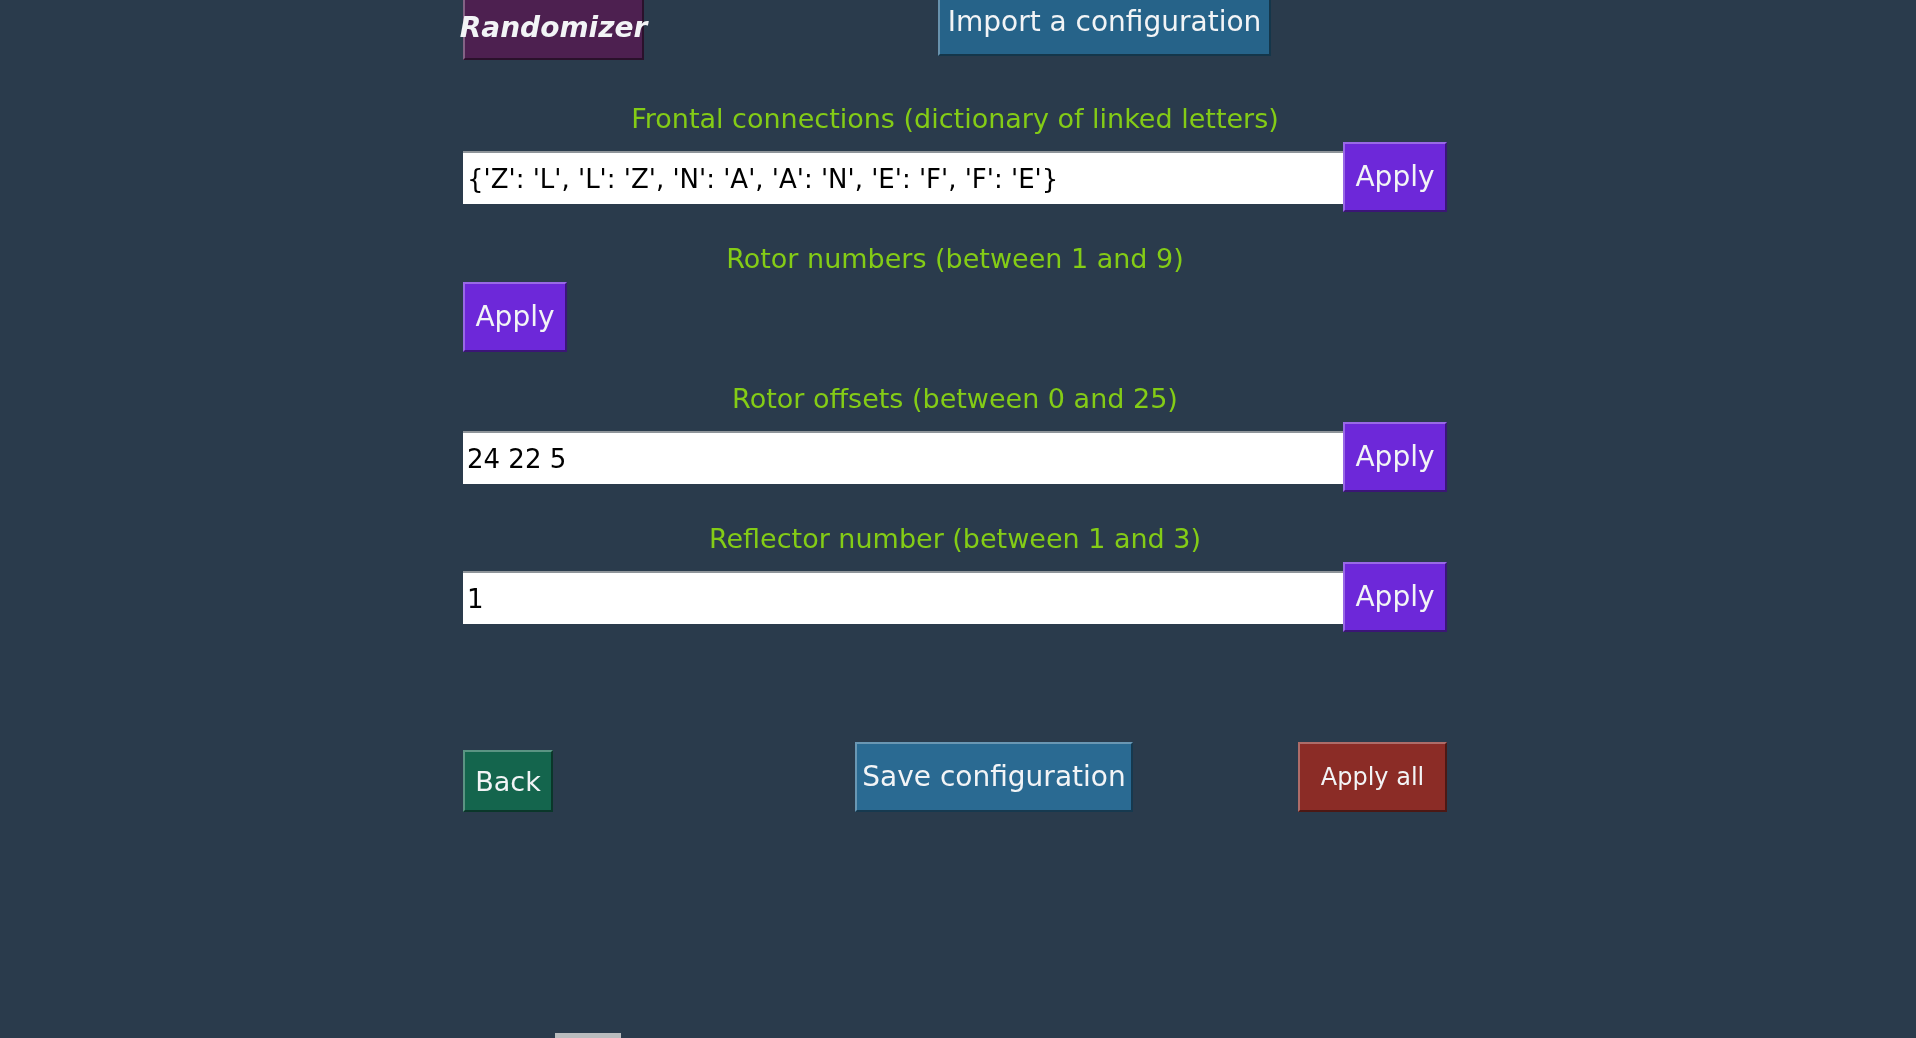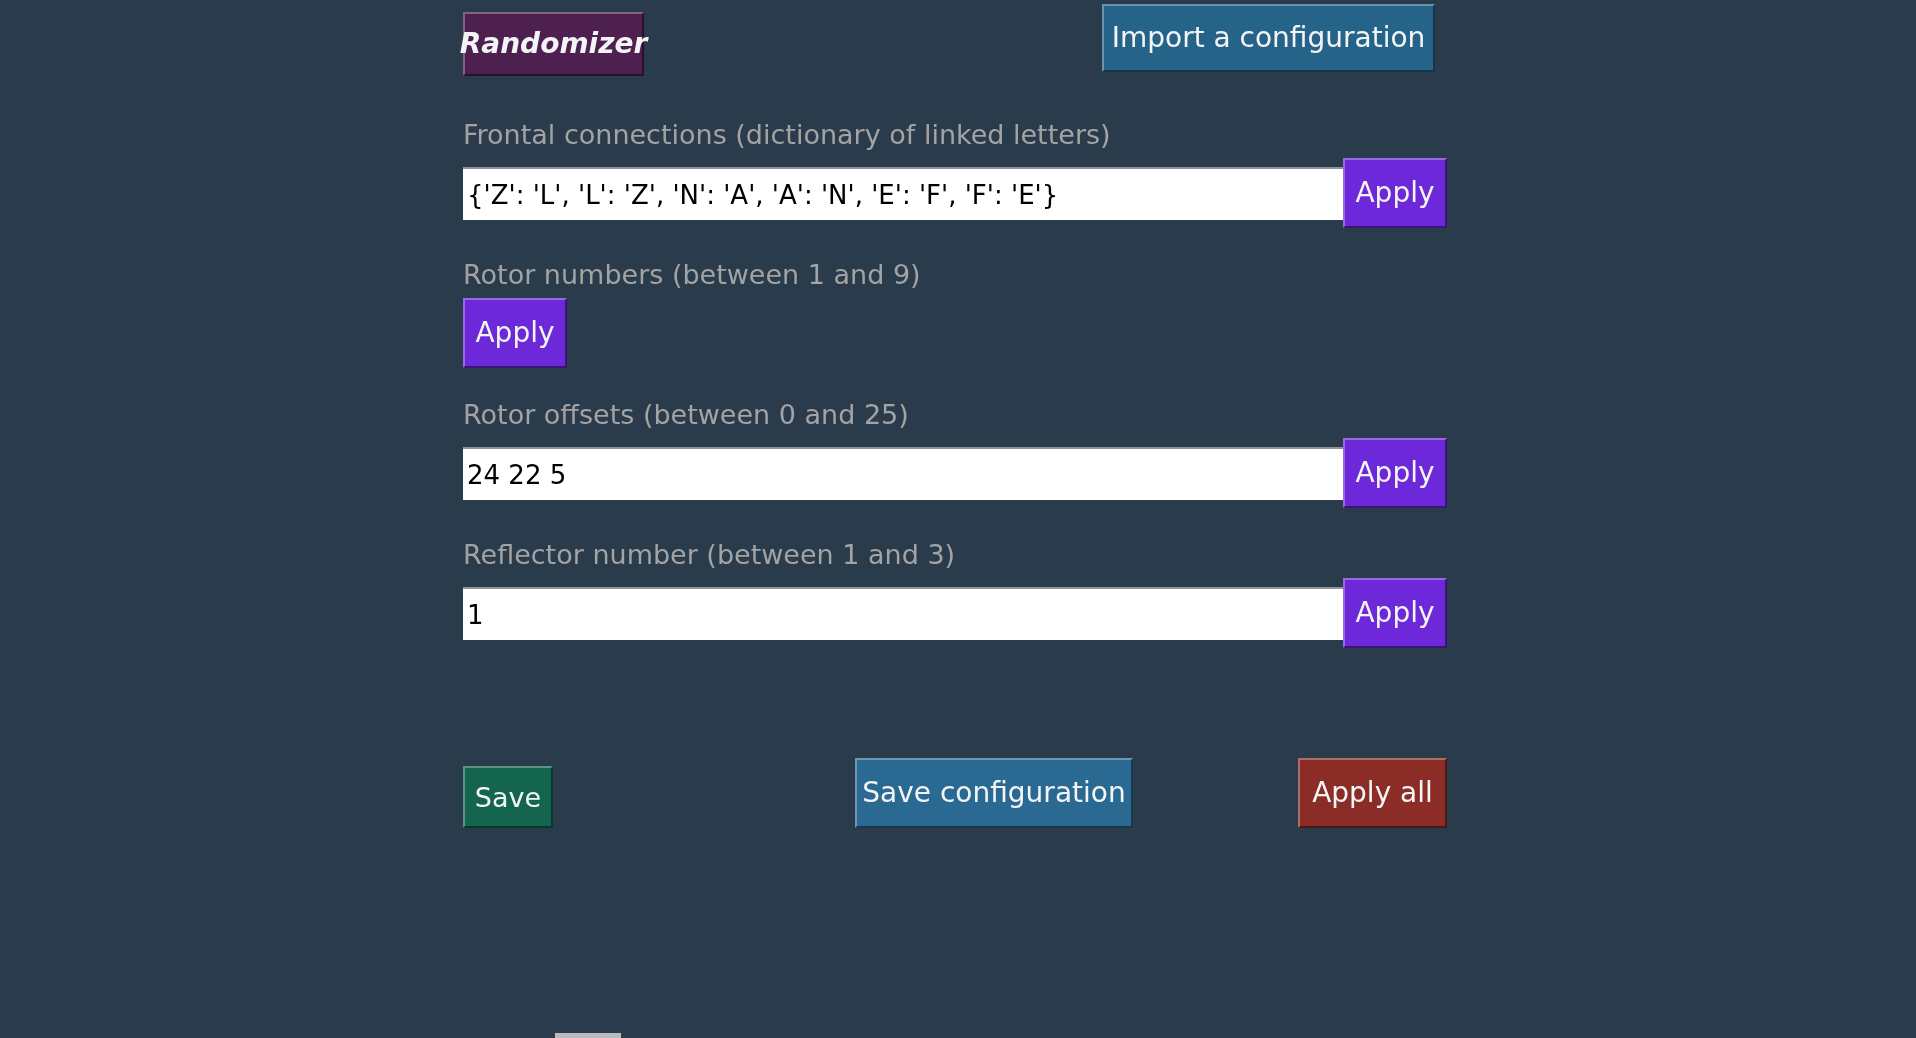--- a/index.html
+++ b/index.html
@@ -18,22 +18,22 @@
     position: relative;
     width: 1916px;
     height: 1038px;
     background: #2a3b4c;
   }
 
   
   .content {
     position: absolute;
     left: 463px;
-    top: 16px;
-    width: 972px;
+    top: 0;
+    width: 808px;
   }
 
   
   .top-row {
     position: relative;
     height: 68px;
   }
 
   .btn {
     border: 0;
@@ -72,21 +72,22 @@
     width: 333px;
     height: 68px;
     background: #266389;
     font-size: 28px;
   }
 
   
   .field-group { position: absolute; left: 0; width: 984px; }
 
   .field-label {
-    color: #a3a3a3;
+    text-align: center;
+    color: #84cc16;
     font-size: 27px;
     line-height: 1;
     margin-bottom: 19px;
     user-select: none;
   }
 
   .field-row {
     position: relative;
     display: flex;
     align-items: flex-start;
@@ -145,21 +146,21 @@
     margin-left: 40px;
   }
 
   .btn-applyall {
     position: absolute;
     right: 0;
     top: -8px;
     width: 149px;
     height: 70px;
     background: #8b2c26;
-    font-size: 28px;
+    font-size: 24px;
   }
 
   
   .scrollbar-track {
     position: absolute;
     left: 0;
     bottom: 0;
     width: 1916px;
     height: 5px;
     background: #2a3b4c;
@@ -210,21 +211,21 @@
 
     <div class="field-group" style="top:525px;">
       <div class="field-label">Reflector number (between 1 and 3)</div>
       <div class="field-row">
         <input class="field-input" type="text" value="1" style="">
         <button class="btn btn-apply">Apply</button>
       </div>
     </div>
 
     <div class="bottom-row">
-      <button class="btn btn-back">Save</button>
+      <button class="btn btn-back">Back</button>
       <button class="btn btn-save">Save configuration</button>
       <button class="btn btn-applyall">Apply all</button>
     </div>
 
   </div>
 
   <div class="scrollbar-track">
     <div class="scrollbar-thumb"></div>
   </div>
 

